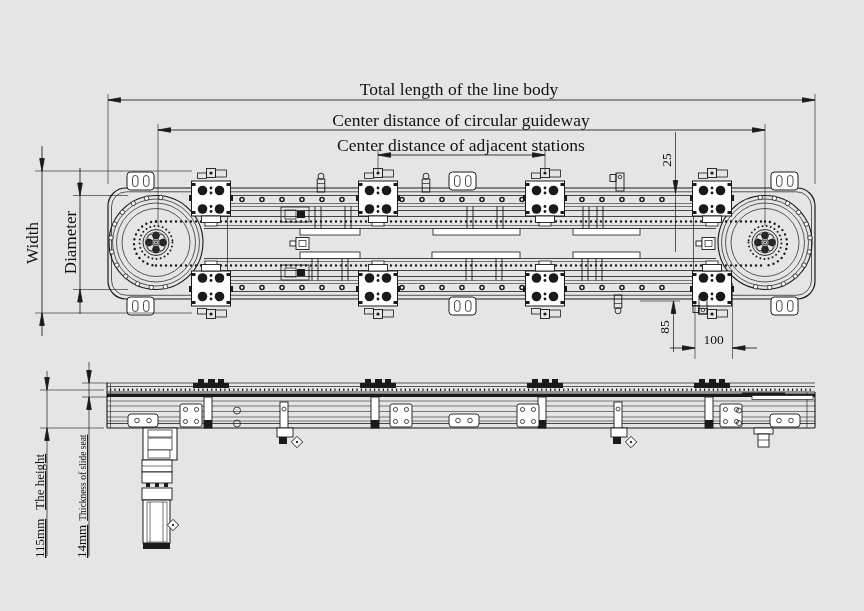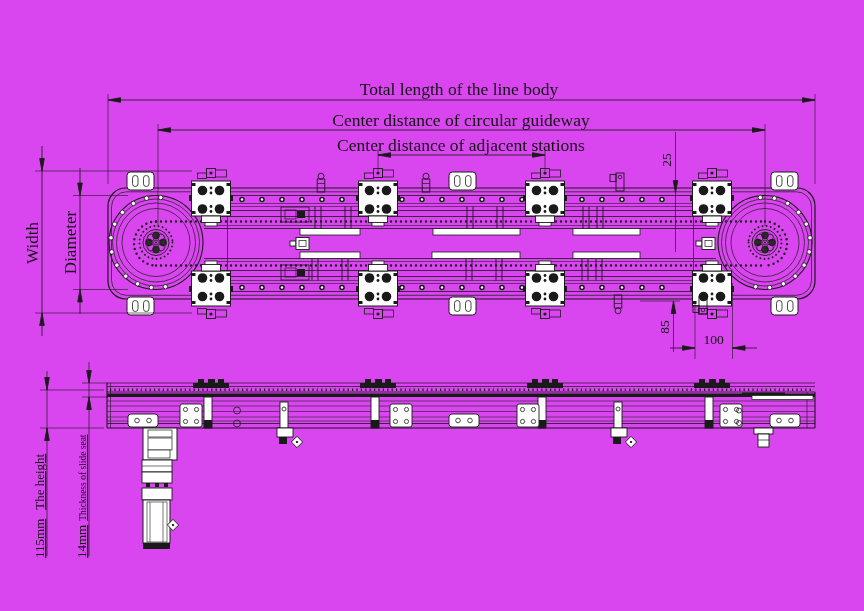--- a/index.html
+++ b/index.html
@@ -1,16 +1,16 @@
 <!DOCTYPE html>
 <html><head>
 <meta charset="utf-8">
 <style>
   html,body{margin:0;padding:0;background:#fff;}
-  .canvas{position:relative;width:864px;height:611px;background:#d946ef;overflow:hidden;}
+  .canvas{position:relative;width:864px;height:611px;background:#e5e5e5;overflow:hidden;}
   svg{position:absolute;left:0;top:0;}
   svg text{font-family:"Liberation Serif","DejaVu Serif",serif;fill:#111;}
   .lbl-top{font-size:17.5px;}
   .lbl-rot{font-size:17px;}
   .lbl-rot-sm{font-size:13.5px;}
   .lbl-dim{font-size:13.5px;}
   .lbl-side{font-size:13px;}
   .lbl-side-sm{font-size:9.5px;}
 </style>
 </head>

